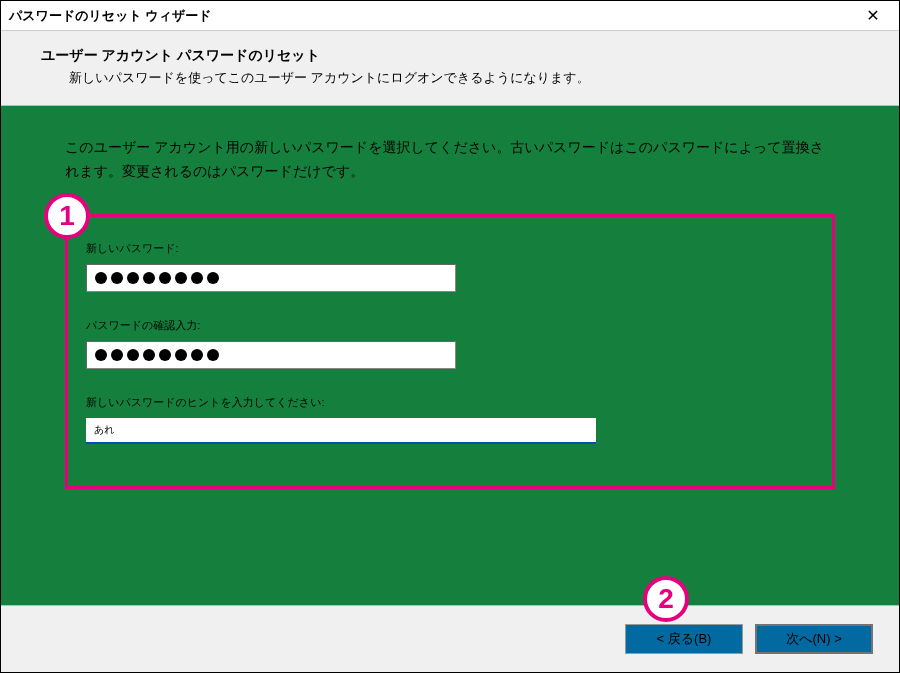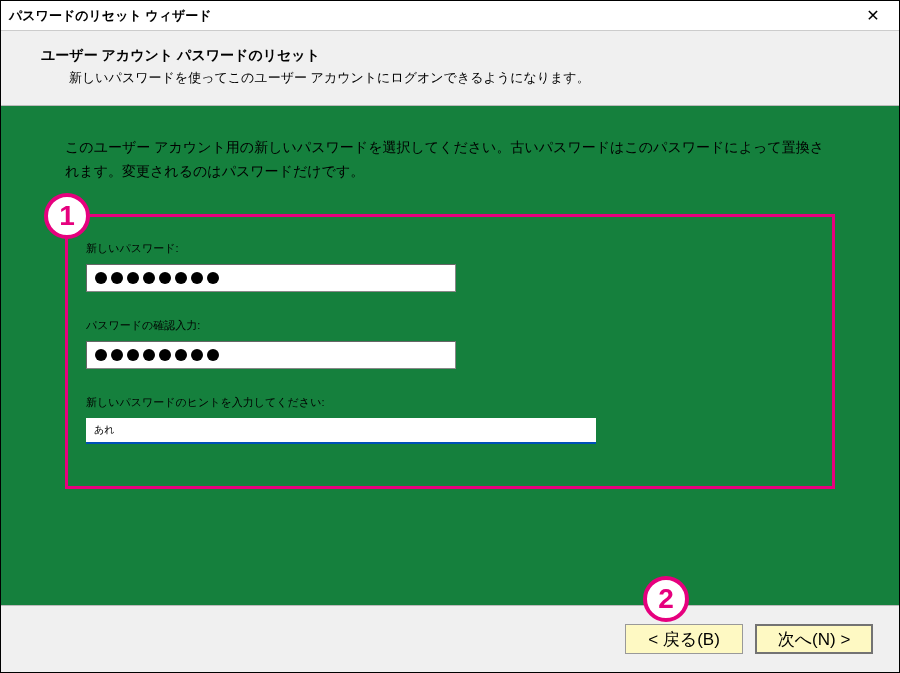--- a/index.html
+++ b/index.html
@@ -122,23 +122,23 @@
       border-top: 1px solid #bbb;
       padding: 18px 26px;
       display: flex;
       justify-content: flex-end;
       gap: 12px;
       position: relative;
     }
     .btn {
       min-width: 118px;
       height: 30px;
-      background: #fef9c3;
+      background: #0369a1;
       border: 1px solid #999;
-      font-size: 17px;
+      font-size: 13px;
       font-family: inherit;
       cursor: pointer;
       padding: 0 14px;
     }
     .btn.primary {
       border: 2px solid #737373;
     }
     .callout {
       position: absolute;
       width: 46px;

